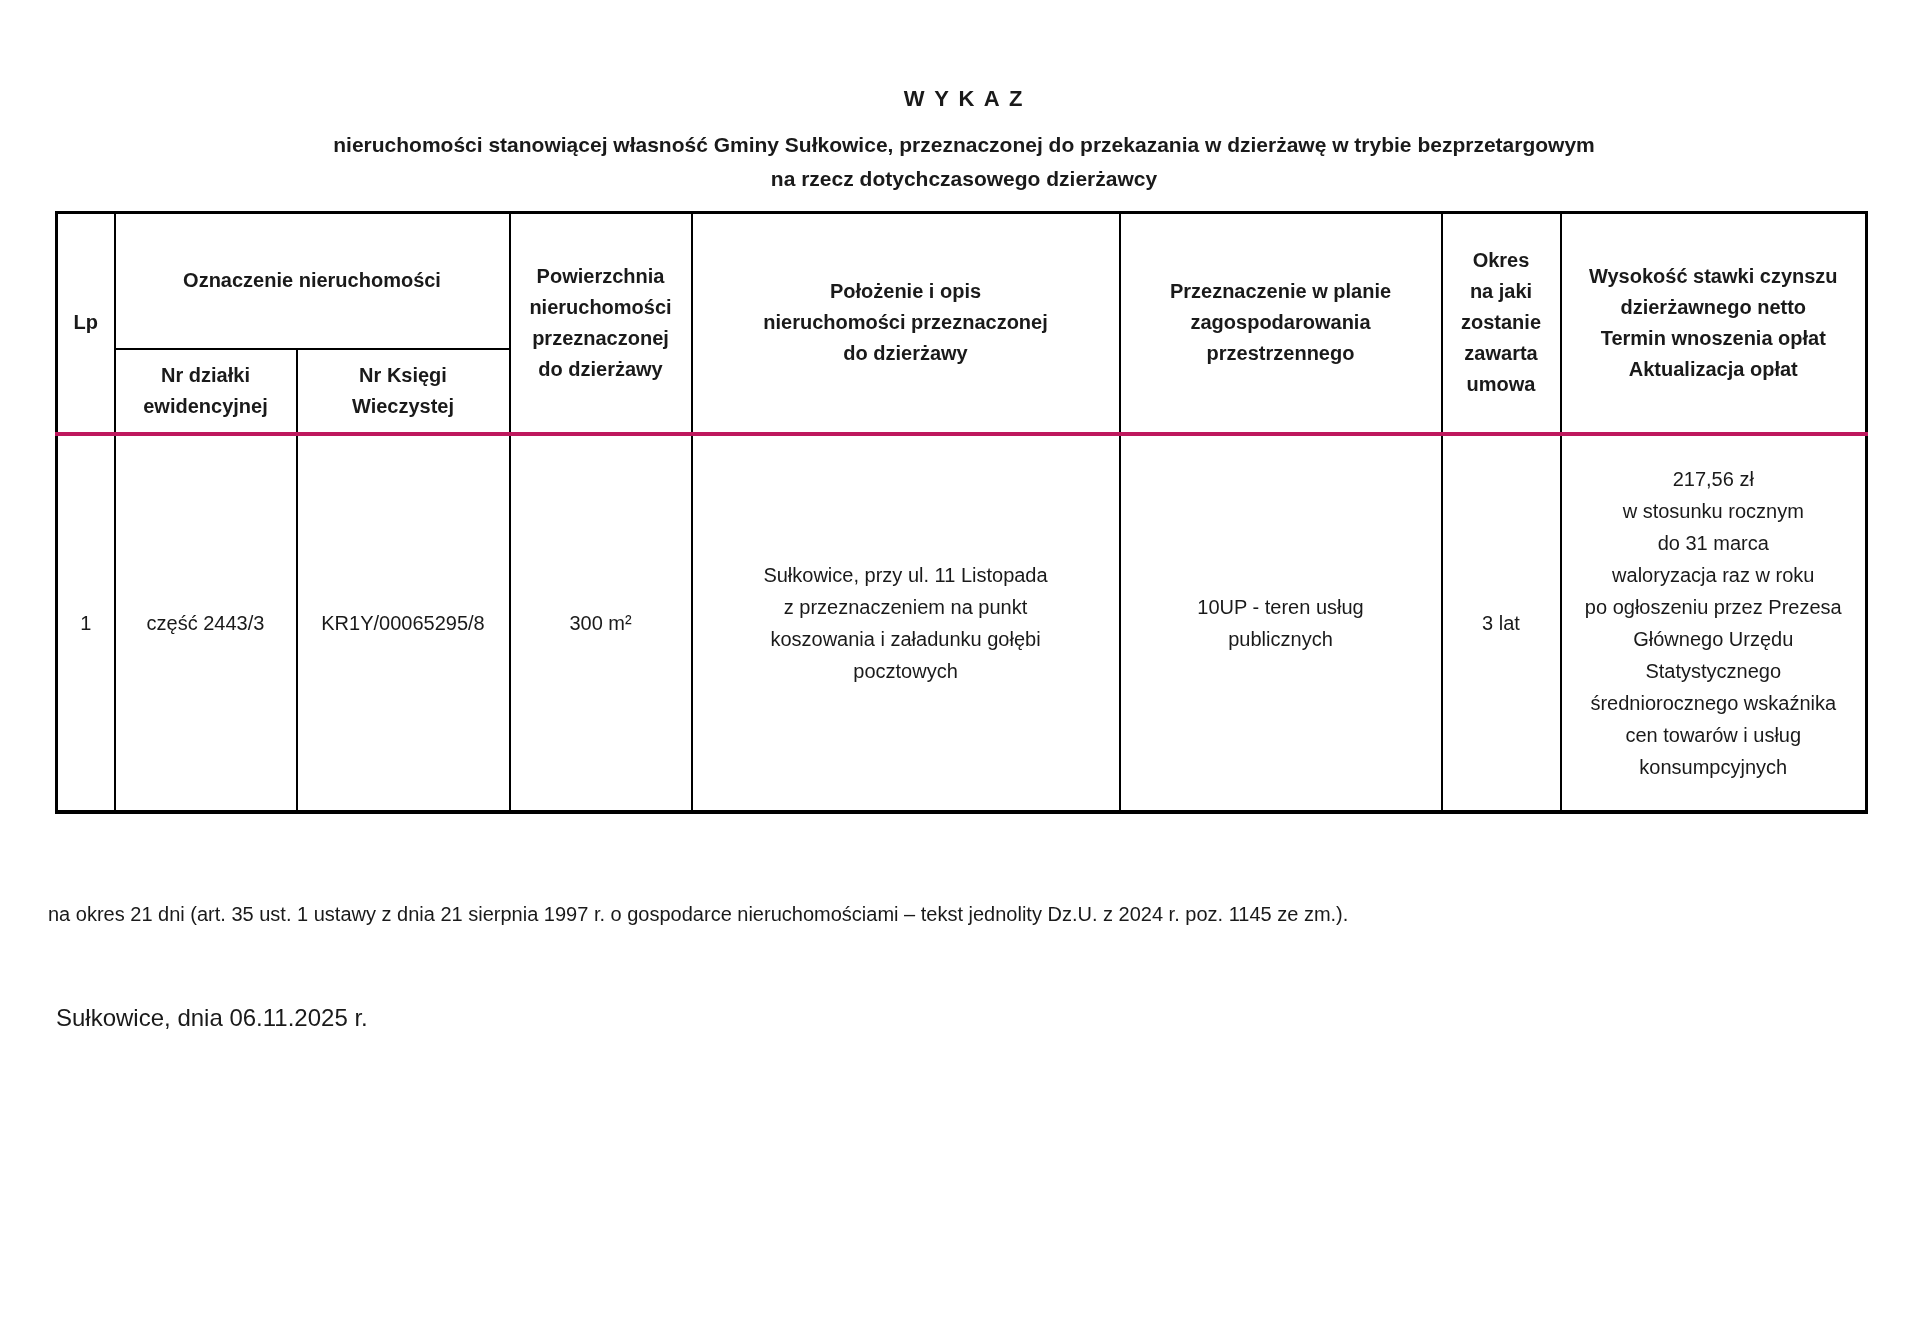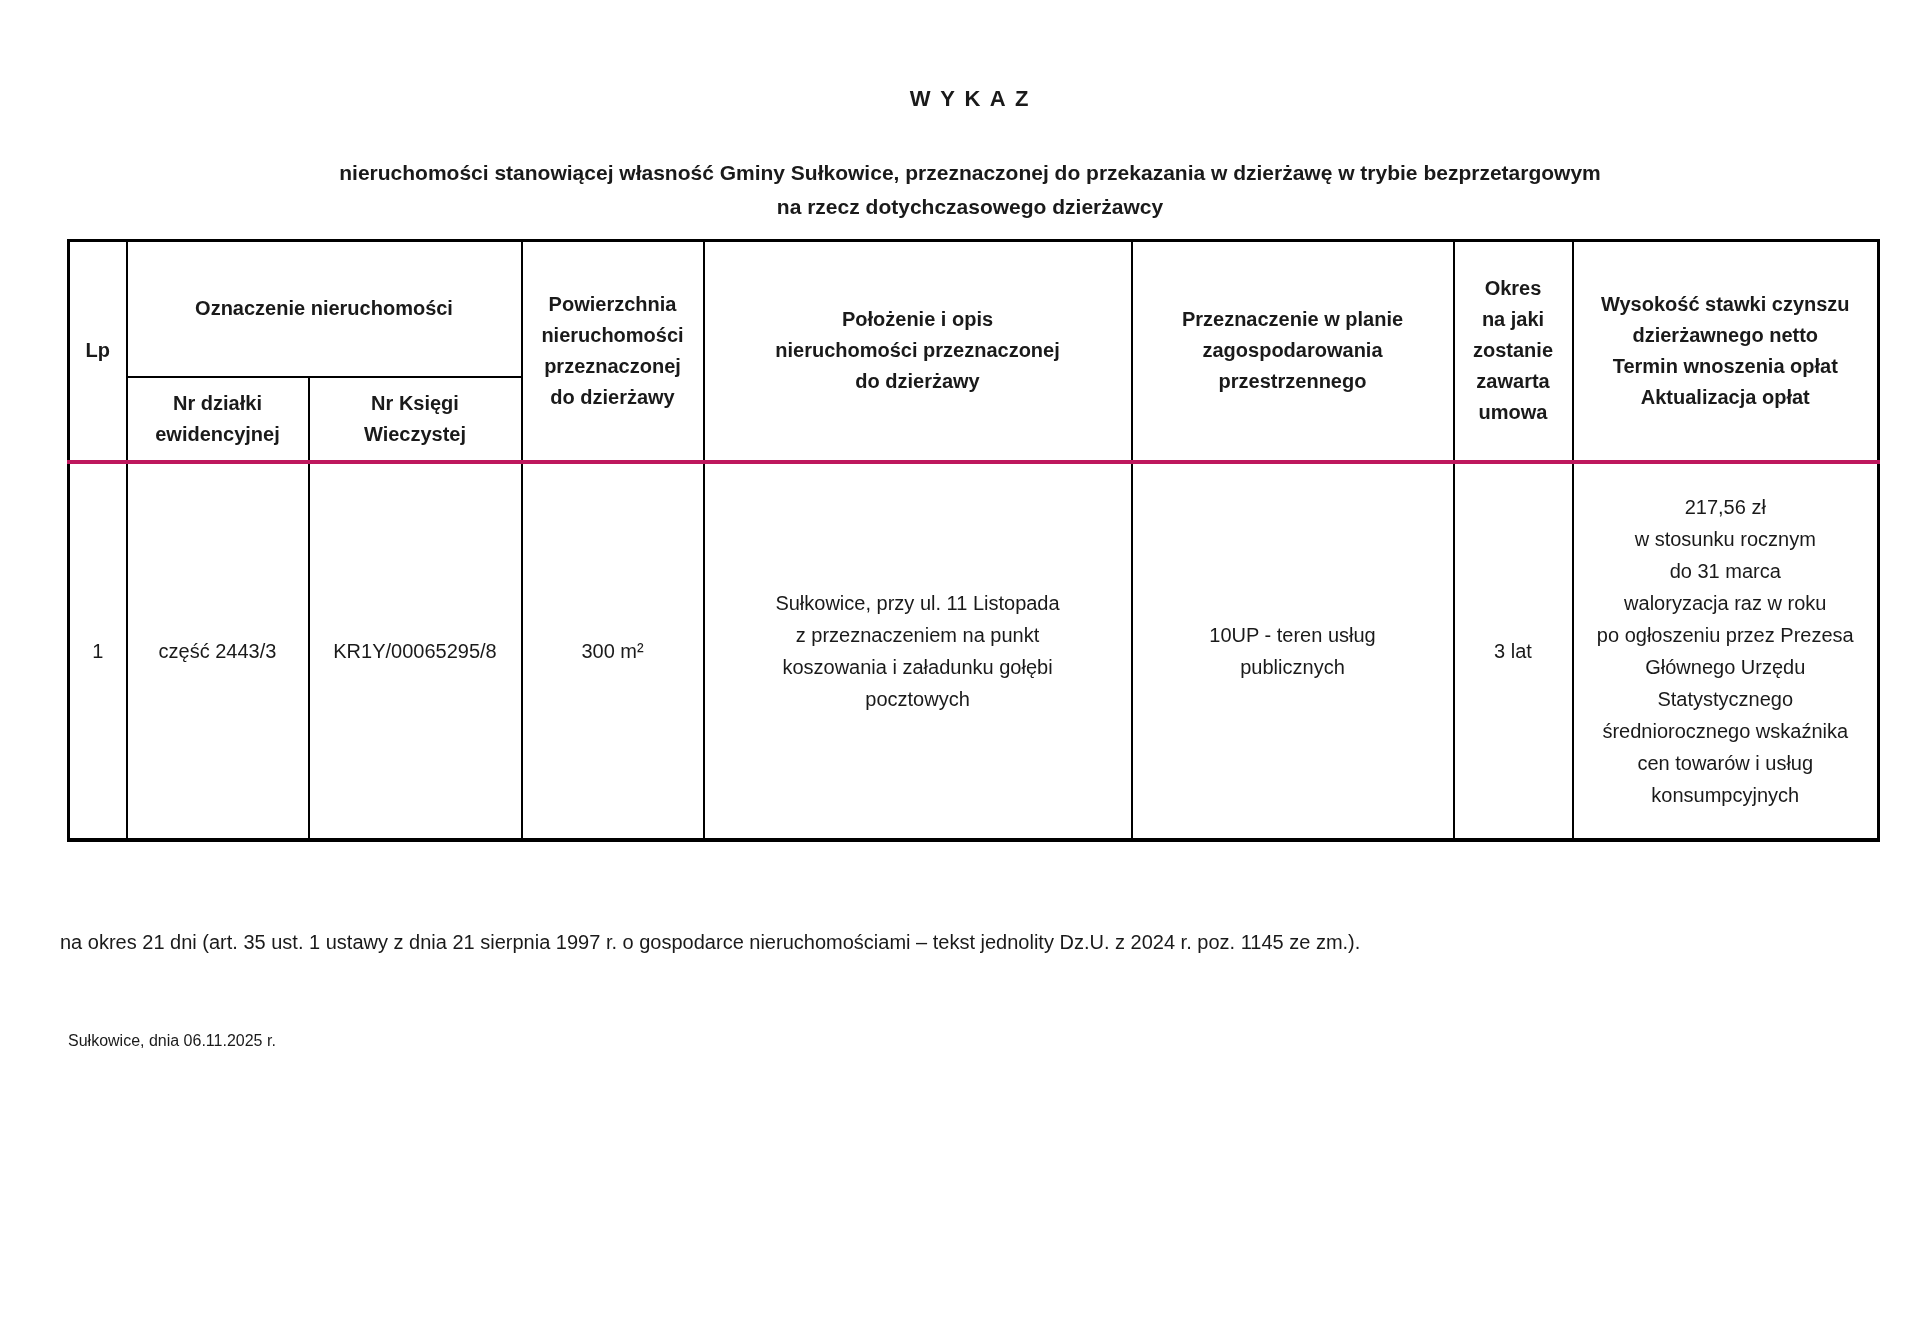--- a/index.html
+++ b/index.html
@@ -4,31 +4,31 @@
 <style>
   * { box-sizing: border-box; }
   html, body {
     margin: 0; padding: 0;
     width: 1920px; height: 1339px;
     background: #ffffff;
     font-family: "Liberation Sans", sans-serif;
     color: #1a1a1a;
     overflow: hidden;
   }
-  .doc { padding: 86px 40px 0 60px; }
+  .doc { padding: 86px 40px 0 48px; }
 
   .title {
     text-align: center;
     font-size: 22px;
     font-weight: bold;
     letter-spacing: 2px;
     white-space: pre;
   }
   .subtitle {
-    margin-top: 44px;
+    margin-top: 16px;
     text-align: center;
     font-size: 21px;
     font-weight: bold;
     line-height: 1.6;
   }
 
   table.listing {
     border-collapse: collapse;
     table-layout: fixed;
     width: 1810px;
@@ -60,21 +60,21 @@
   tr.data-row td { border-top: 4px solid #be185d; }
 
   .notice {
     margin: 46px 0 0 0;
     font-size: 20px;
     line-height: 1.8;
     white-space: pre-line;
   }
   .dateline {
     margin: 36px 0 12px 8px;
-    font-size: 16px;
+    font-size: 24px;
   }
 </style>
 </head>
 <body>
 
 <div class="doc">
 
   <div class="title">W Y K A Z</div>
 
   <div class="subtitle">

